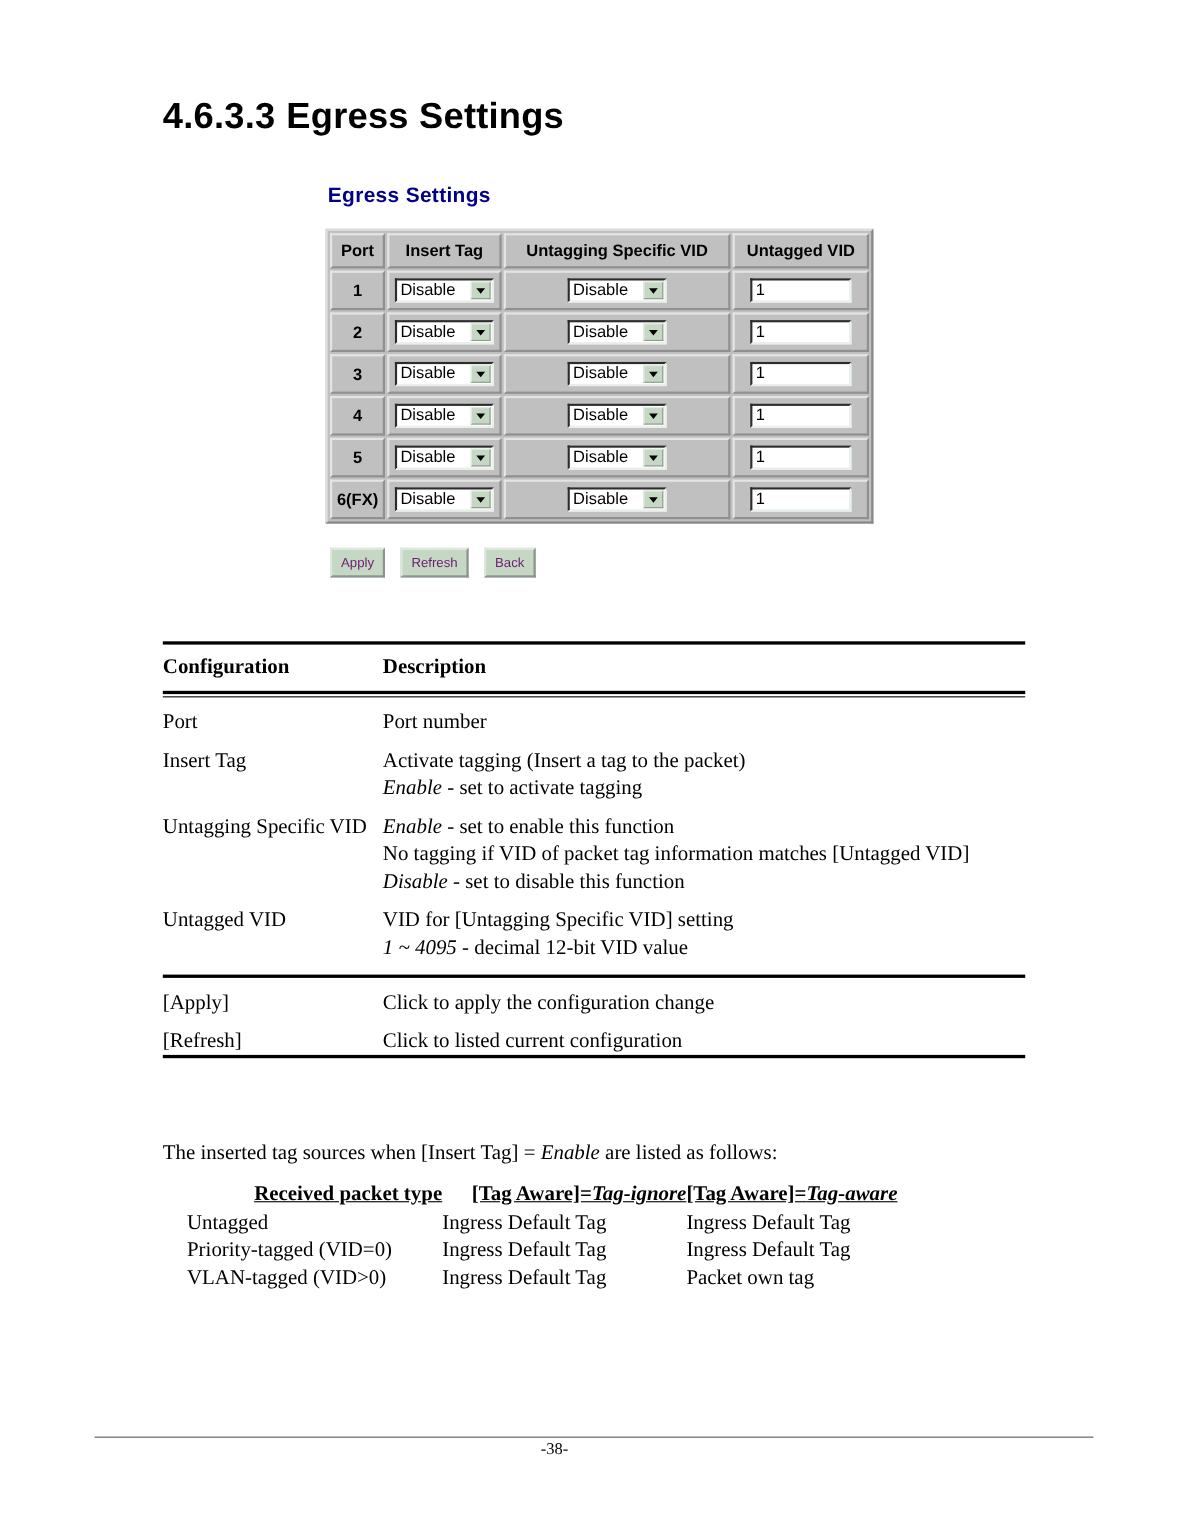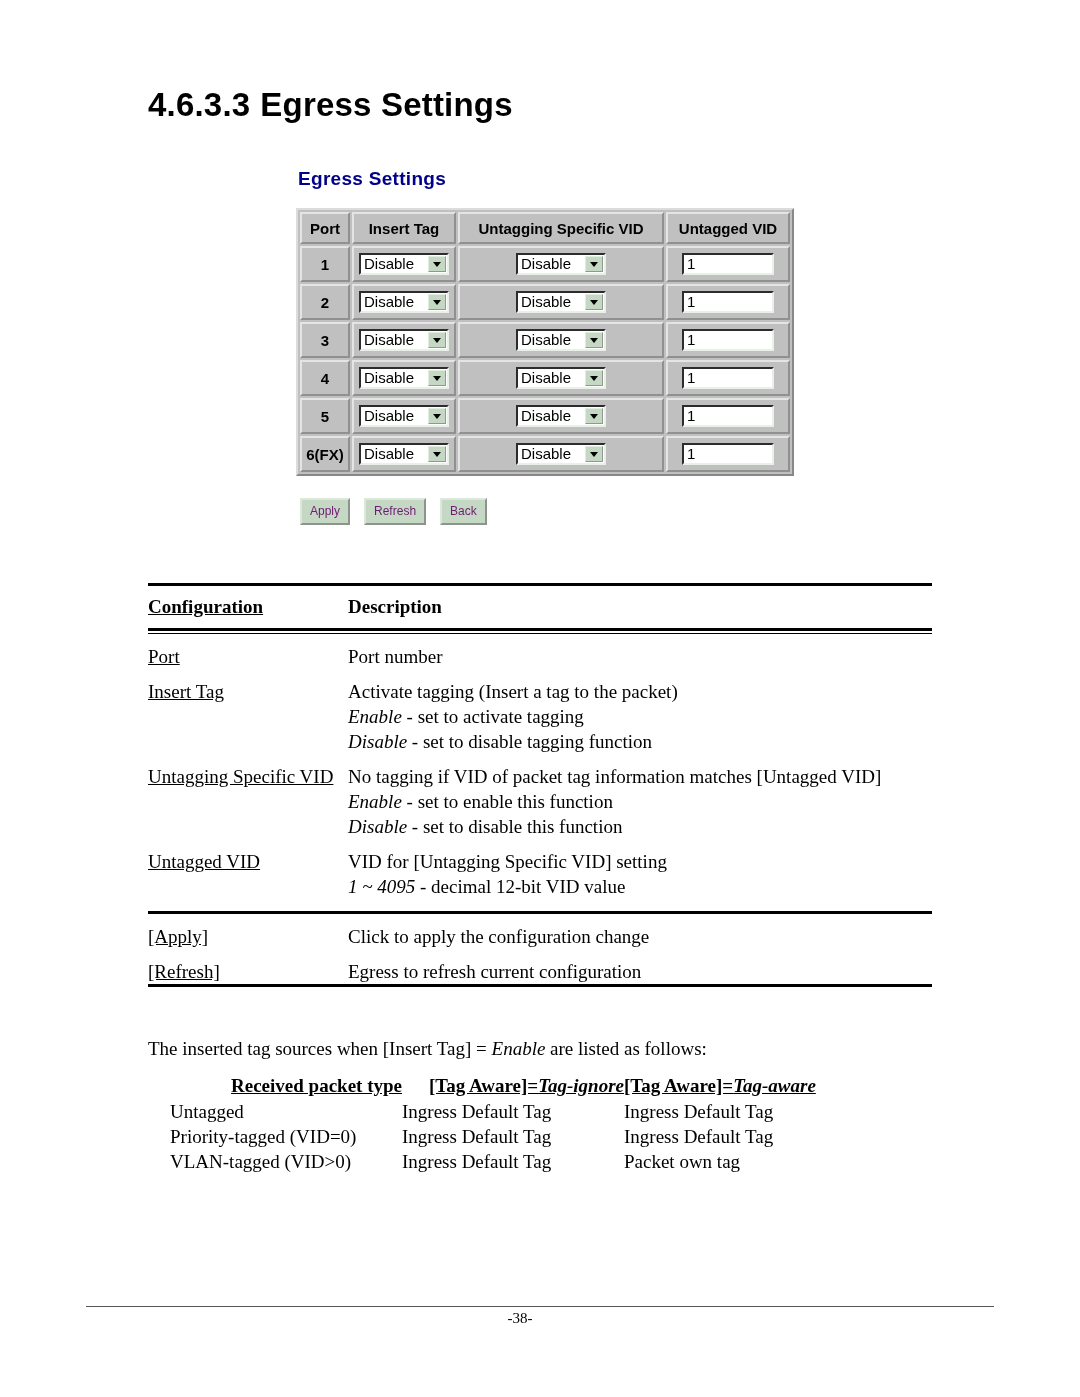--- a/index.html
+++ b/index.html
@@ -177,21 +177,21 @@
   }
   .cfg-head {
     display: flex;
     font-weight: bold;
     padding: 8px 0 9px 0;
   }
   .cfg-row {
     display: flex;
     padding-top: 10px;
   }
-  .cfg-col-a { width: 200px; flex: none; text-decoration: underline; }
+  .cfg-col-a { width: 200px; flex: none; }
   .cfg-col-b { flex: 1; }
   .cfg-body { padding-bottom: 12px; }
   .cfg-body2 { padding-bottom: 0; }
   .it { font-style: italic; }
 
   
   .follow-para {
     position: absolute;
     left: 148px;
     top: 1036px;
@@ -225,21 +225,21 @@
   
   .footer-rule {
     position: absolute;
     left: 86px;
     top: 1306px;
     width: 908px;
     border-top: 1px solid #555;
   }
   .footer-page {
     position: absolute;
-    left: 16px;
+    left: 0;
     top: 1310px;
     width: 1008px;
     text-align: center;
     font-size: 15px;
   }
 </style>
 </head>
 <body>
 
 <div class="section-heading">
@@ -420,29 +420,28 @@
       <div class="cfg-col-b">
         <div>Port number</div>
       </div>
     </div>
 
     <div class="cfg-row">
       <div class="cfg-col-a">Insert Tag</div>
       <div class="cfg-col-b">
         <div>Activate tagging (Insert a tag to the packet)</div>
         <div><span class="it">Enable</span><span> - set to activate tagging</span></div>
-        <div><span class="it">Disable</span><span> - set to disable tagging function</span></div>
       </div>
     </div>
 
     <div class="cfg-row">
       <div class="cfg-col-a">Untagging Specific VID</div>
       <div class="cfg-col-b">
+        <div><span class="it">Enable</span><span> - set to enable this function</span></div>
         <div>No tagging if VID of packet tag information matches [Untagged VID]</div>
-        <div><span class="it">Enable</span><span> - set to enable this function</span></div>
         <div><span class="it">Disable</span><span> - set to disable this function</span></div>
       </div>
     </div>
 
     <div class="cfg-row">
       <div class="cfg-col-a">Untagged VID</div>
       <div class="cfg-col-b">
         <div>VID for [Untagging Specific VID] setting</div>
         <div><span class="it">1 ~ 4095</span><span> - decimal 12-bit VID value</span></div>
       </div>
@@ -451,21 +450,21 @@
 
   <div class="rule-thick"></div>
 
   <div class="cfg-body2">
     <div class="cfg-row">
       <div class="cfg-col-a">[Apply]</div>
       <div class="cfg-col-b">Click to apply the configuration change</div>
     </div>
     <div class="cfg-row">
       <div class="cfg-col-a">[Refresh]</div>
-      <div class="cfg-col-b">Egress to refresh current configuration</div>
+      <div class="cfg-col-b">Click to listed current configuration</div>
     </div>
   </div>
 
   <div class="rule-thick"></div>
 </div>
 
 <div class="follow-para"><span>The inserted tag sources when [Insert Tag] = </span><span class="it">Enable</span><span> are listed as follows:</span></div>
 
 <table class="tag-table">
   <thead>

